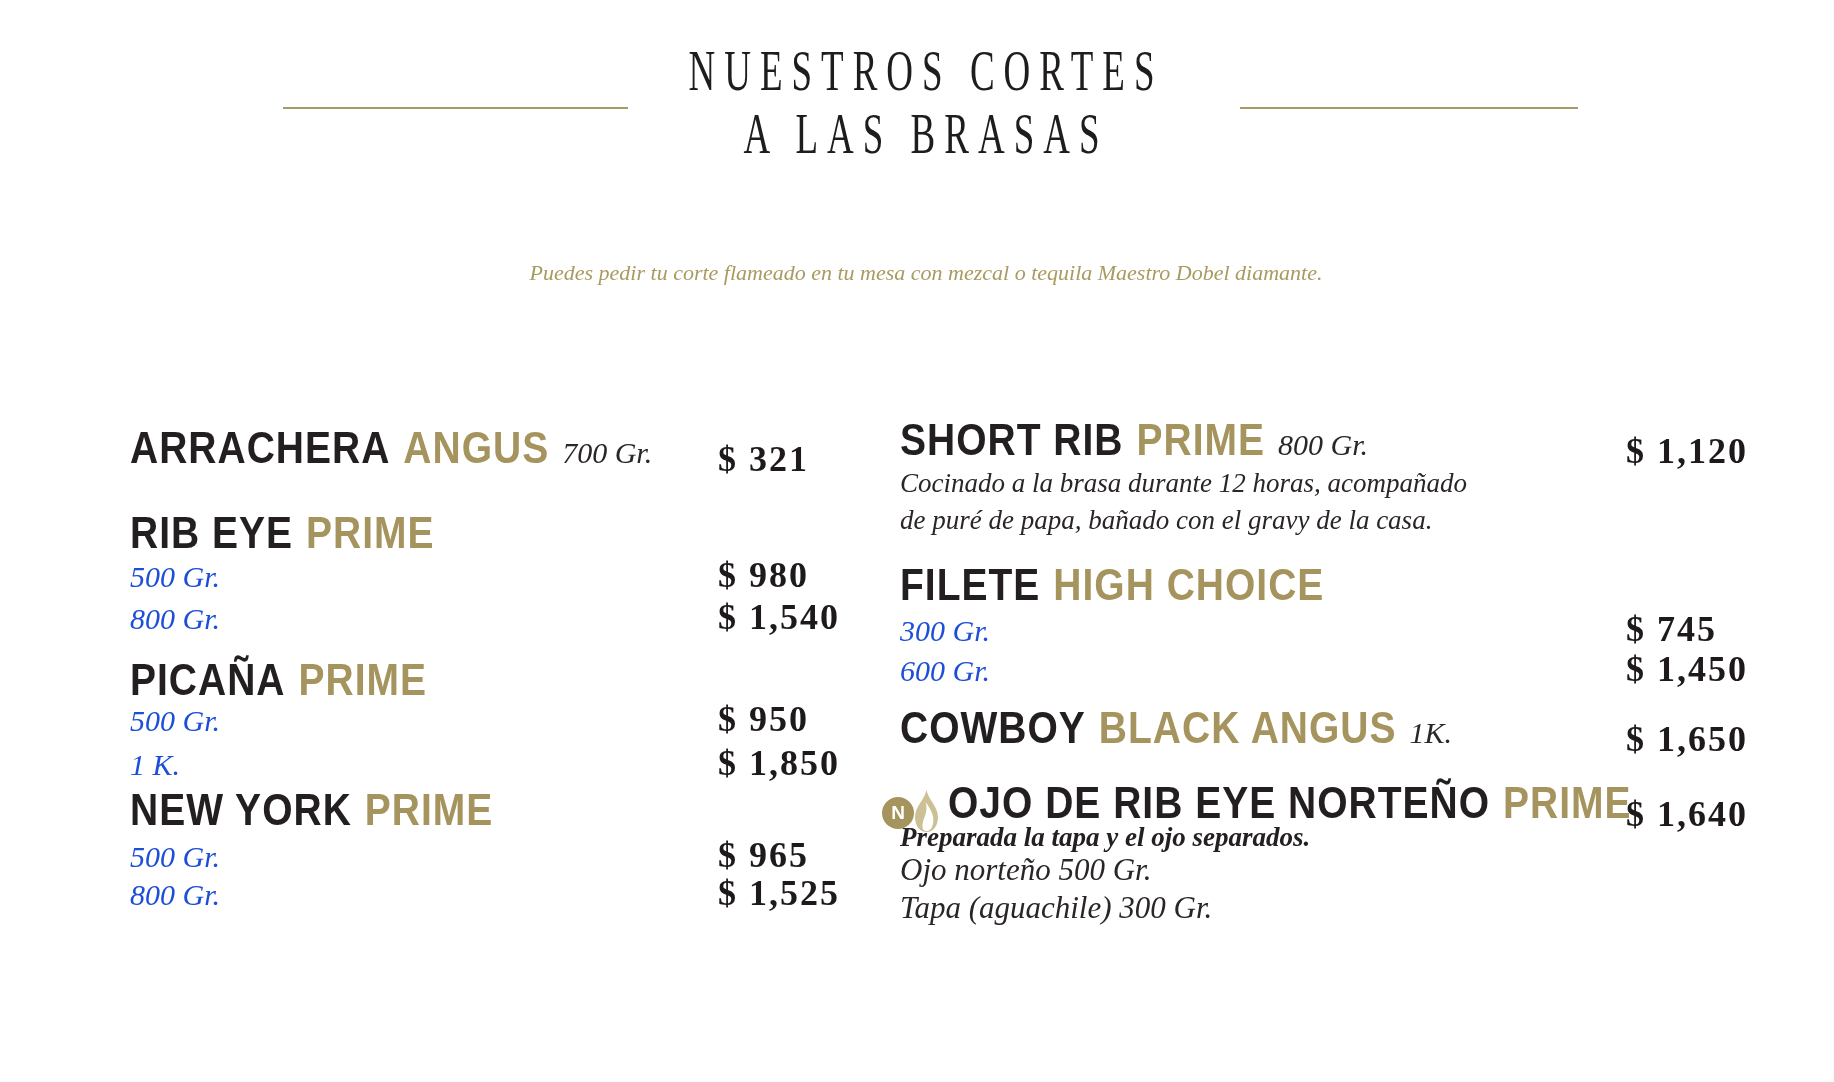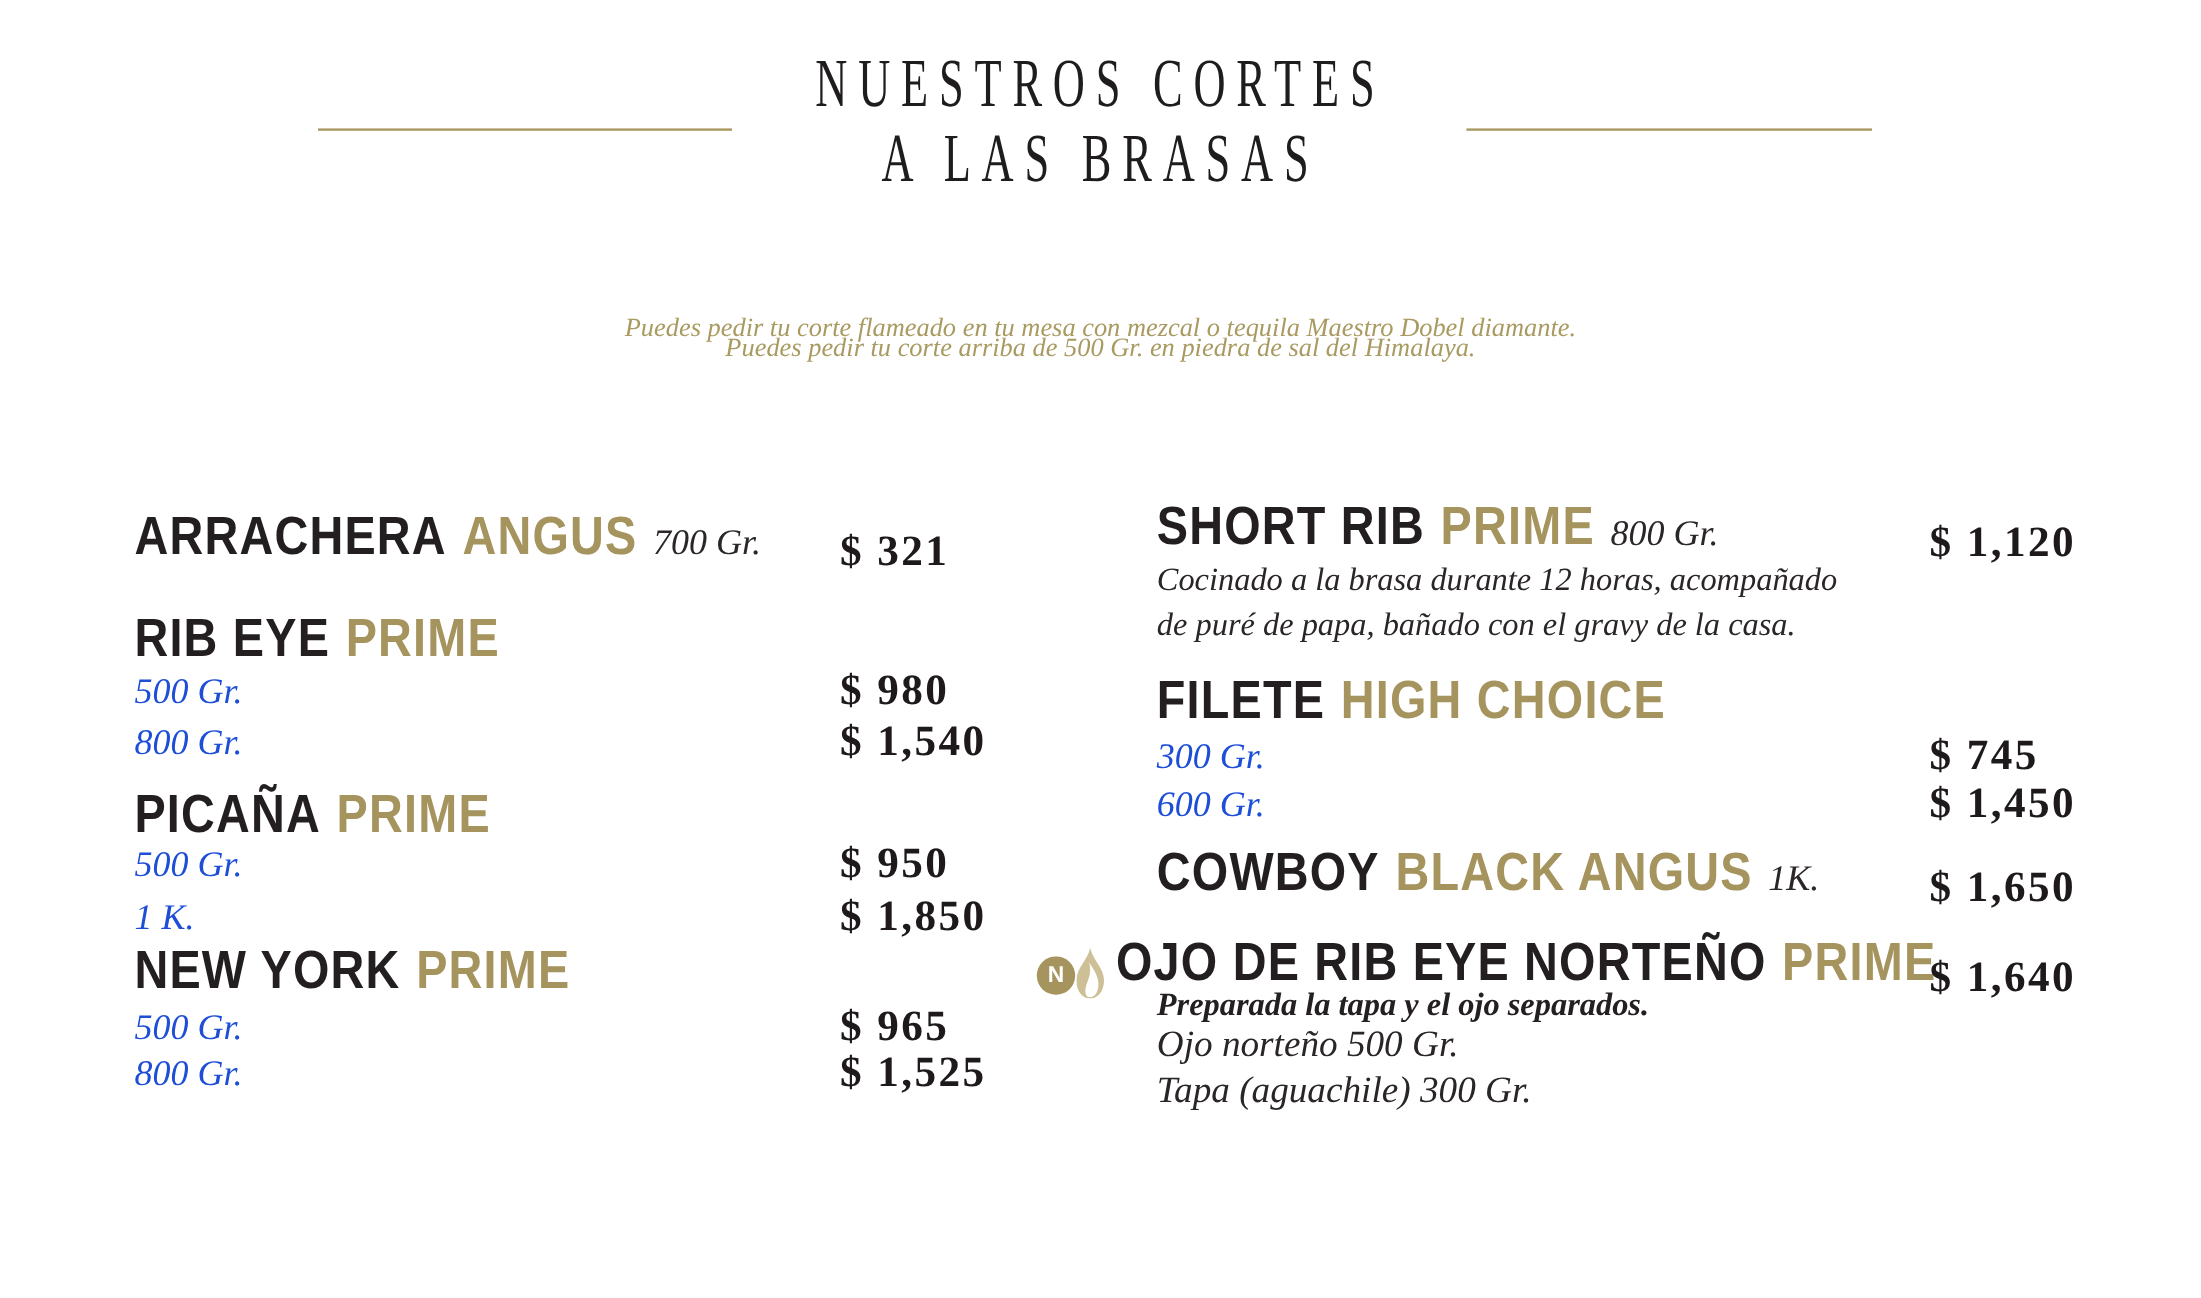--- a/index.html
+++ b/index.html
@@ -15,21 +15,21 @@
          font-family:"Liberation Serif", serif;font-size:37px;letter-spacing:9px;
          line-height:39px;transform:scaleY(1.55);transform-origin:50% 0;}
   .hline{position:absolute;height:2px;background:var(--line_gold);top:107px;}
   
   .intro{position:absolute;width:100%;text-align:center;font-style:italic;
          color:var(--line_gold);font-size:22px;line-height:26px;}
   
   .row{position:absolute;left:0;width:100%;height:0;}
   .L{position:absolute;left:112px;top:0;white-space:nowrap;}
   .LP{position:absolute;left:700px;}
-  .R{position:absolute;left:964px;top:0;white-space:nowrap;}
+  .R{position:absolute;left:882px;top:0;white-space:nowrap;}
   .RP{position:absolute;left:1608px;}
   .nm,.gr{font-family:"Liberation Sans", sans-serif;font-weight:700;font-size:39px;
           letter-spacing:1px;color:var(--ink);}
   .gr{color:var(--gold);margin-left:13px;}
   .sy{display:inline-block;transform:scaleY(1.15);transform-origin:0 85%;}
   .szin{font-family:"Liberation Serif", serif;font-style:italic;font-size:30px;
         color:#2b2728;margin-left:13px;}
   .sz{font-family:"Liberation Serif", serif;font-style:italic;font-size:30px;color:#1d4ed8;}
   .price{font-family:"Liberation Serif", serif;font-weight:700;font-size:36px;
          letter-spacing:2px;color:var(--price_ink);white-space:nowrap;}
@@ -39,29 +39,28 @@
   .noten{font-style:italic;font-size:31px;color:#2a2526;}
   
   .badge{position:absolute;left:864px;top:14px;width:32px;height:32px;border-radius:50%;
          background:var(--gold);color:#ffffff;font-family:"Liberation Sans", sans-serif;
          font-weight:700;font-size:19px;line-height:32px;text-align:center;}
   .flame{position:absolute;left:897px;top:7px;}
 </style>
 </head>
 <body>
 
-<div class="abs" style="inset:0;">
+<div class="abs" style="inset:0;margin-left:18px;">
 
   <div class="title" style="top:40px;">NUESTROS CORTES</div>
   <div class="title" style="top:103px;">A LAS BRASAS</div>
   <div class="hline" style="left:265px;width:345px;"></div>
   <div class="hline" style="left:1222px;width:338px;"></div>
 
   <div class="intro" style="top:260px;">Puedes pedir tu corte flameado en tu mesa con mezcal o tequila Maestro Dobel diamante.</div>
-  <div class="intro" style="top:277px;">Puedes pedir tu corte arriba de 500 Gr. en piedra de sal del Himalaya.</div>
 
   <div class="row" style="top:428px;">
     <span class="L">
       <span class="nm sy">ARRACHERA</span><span class="gr sy">ANGUS</span><span class="szin">700 Gr.</span>
     </span>
     <span class="price hp LP">$ 321</span>
   </div>
 
   <div class="row" style="top:513px;">
     <span class="L">

